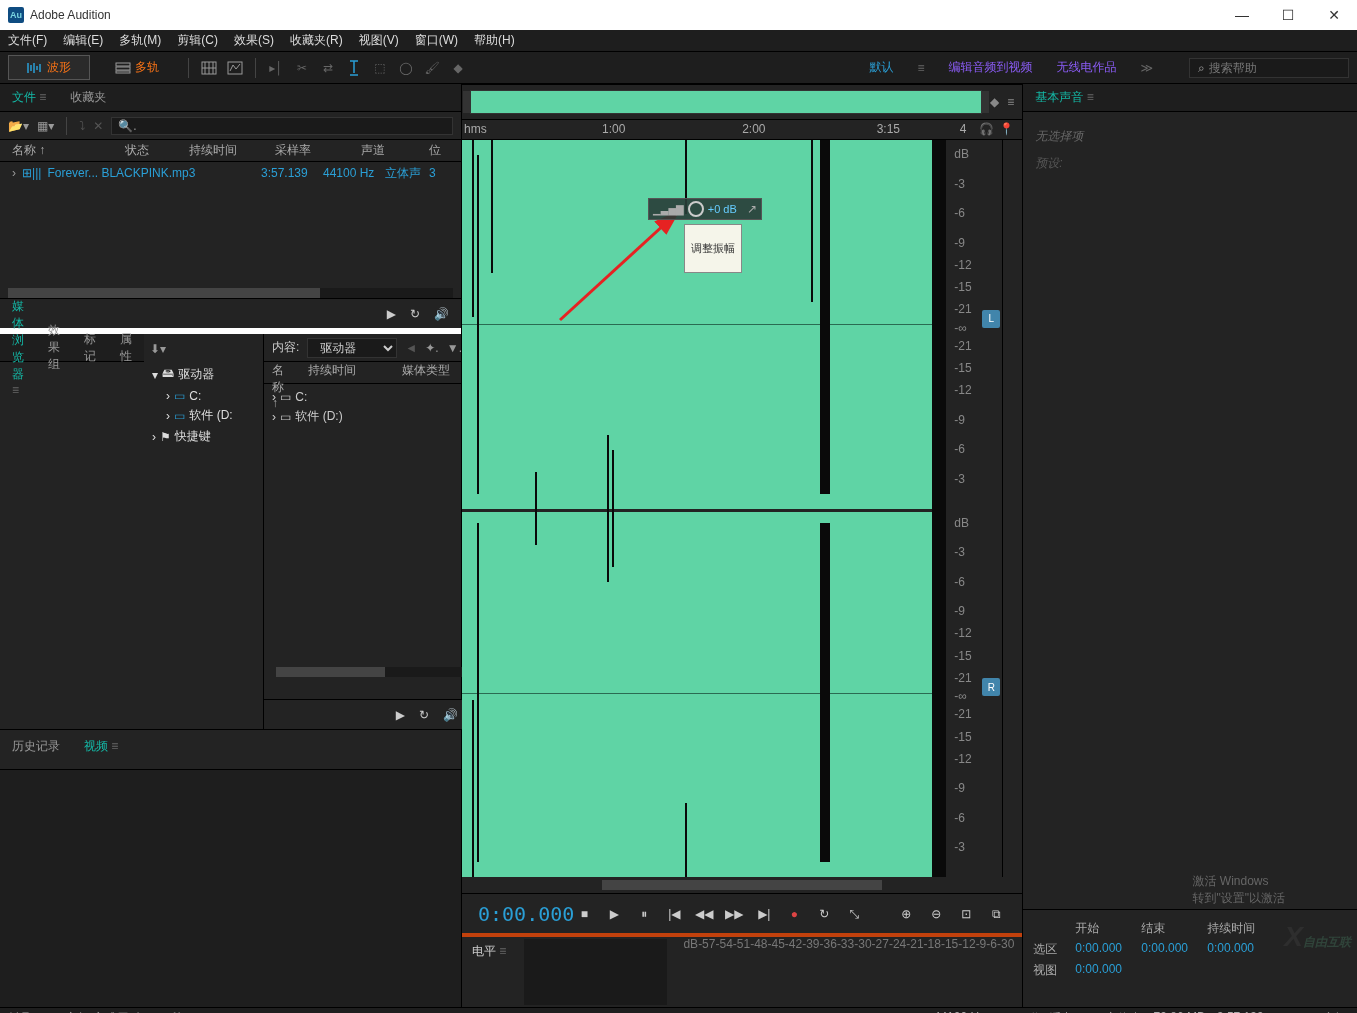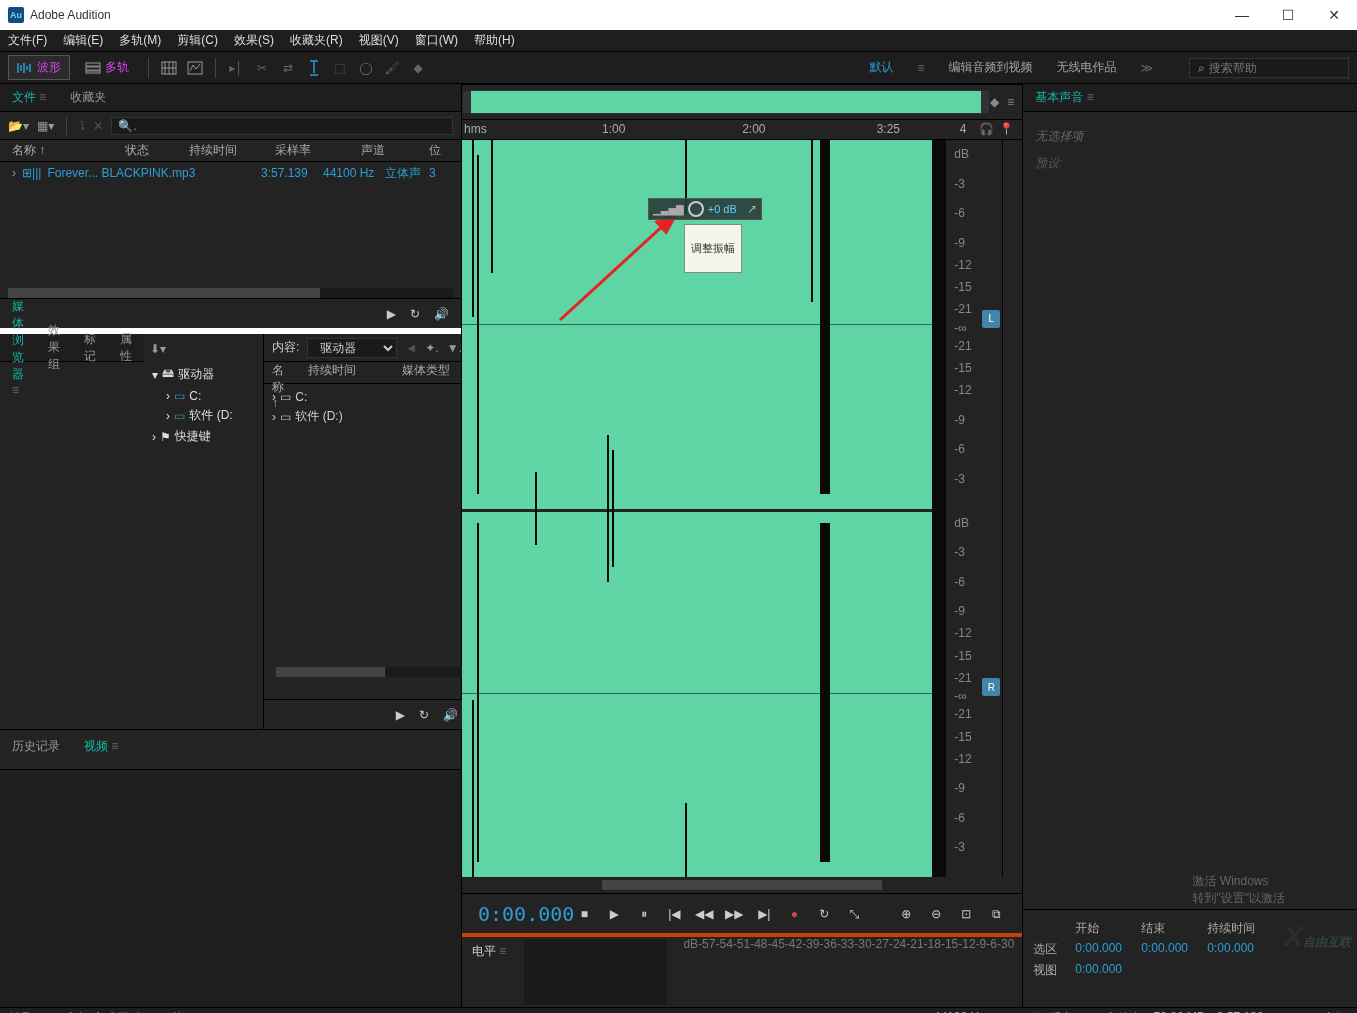--- a/index.html
+++ b/index.html
@@ -5,28 +5,28 @@
 * { margin: 0; padding: 0; box-sizing: border-box; font-family: "Microsoft YaHei", "Segoe UI", sans-serif; font-size: 12px; }
 body { background: #2d2d2d; color: #ccc; width: 1357px; height: 1013px; overflow: hidden; position: relative; }
 .titlebar { height: 30px; background: #fff; display: flex; align-items: center; padding-left: 8px; }
 .titlebar .logo { width: 16px; height: 16px; background: #0f4c81; color: #7ad4e0; display: flex; align-items: center; justify-content: center; font-weight: bold; font-size: 9px; border-radius: 2px; margin-right: 6px; }
 .titlebar .title { color: #333; font-size: 12px; }
 .titlebar .win-controls { margin-left: auto; display: flex; }
 .titlebar .win-btn { width: 46px; height: 30px; display: flex; align-items: center; justify-content: center; color: #333; font-size: 14px; }
 .menubar { height: 22px; background: #1e1e1e; display: flex; align-items: center; padding-left: 8px; gap: 16px; color: #ddd; border-bottom: 1px solid #000; }
 .menubar span { cursor: default; }
 .toolbar { height: 32px; background: #1e1e1e; display: flex; align-items: center; padding: 0 8px; border-bottom: 1px solid #000; gap: 6px; }
-.view-btn { display: flex; align-items: center; gap: 4px; padding: 3px 8px; color: #d946ef; border: 1px solid transparent; }
+.view-btn { display: flex; align-items: center; gap: 4px; padding: 3px 18px; color: #f97316; border: 1px solid transparent; }
 .view-btn.active { border-color: #555; background: #2a2a2a; }
 .view-btn .icon { width: 16px; height: 12px; display: inline-block; }
 .tb-sep { width: 1px; height: 20px; background: #444; margin: 0 4px; }
 .tb-icon { width: 20px; height: 20px; display: flex; align-items: center; justify-content: center; color: #666; }
 .tb-icon.active { color: #2a9fd6; }
 .workspaces { margin-left: auto; display: flex; gap: 24px; align-items: center; }
-.ws-item { color: #a3a3a3; }
+.ws-item { color: #8b5cf6; }
 .ws-item.active { color: #2a9fd6; }
 .search-box { display: flex; align-items: center; background: #1a1a1a; border: 1px solid #333; padding: 2px 8px; width: 160px; margin-left: 12px; }
 .search-box input { background: transparent; border: none; color: #999; width: 100%; outline: none; }
 .main { display: flex; height: 923px; background: #232323; }
 .left { width: 462px; display: flex; flex-direction: column; border-right: 1px solid #000; }
 .panel-tabs { height: 28px; background: #1e1e1e; display: flex; align-items: center; padding: 0 12px; gap: 24px; border-bottom: 1px solid #000; }
 .panel-tab { color: #999; }
 .panel-tab.active { color: #14b8a6; }
 .panel-tab.active::after { content: " ≡"; color: #666; }
 .files-toolbar { height: 28px; background: #232323; display: flex; align-items: center; padding: 0 8px; gap: 8px; color: #999; border-bottom: 1px solid #000; }
@@ -311,21 +311,21 @@
   <div class="center">
     <div class="editor-header">
       <div class="overview"></div>
       <span style="color:#888">◆</span>
       <span style="color:#888">≡</span>
     </div>
     <div class="timeline">
       <span style="left:2px">hms</span>
       <span style="left:25%">1:00</span>
       <span style="left:50%">2:00</span>
-      <span style="left:74%">3:25</span>
+      <span style="left:74%">3:15</span>
       <span style="right:56px">4</span>
       <span style="right:28px;color:#2a9fd6">🎧</span>
       <span style="right:8px;color:#888">📍</span>
     </div>
     <div class="waveform">
       <div class="wave-area">
         <div class="wave-midline" style="top:25%"></div>
         <div class="wave-midline" style="top:50%;background:#232323;height:3px"></div>
         <div class="wave-midline" style="top:75%"></div>
 

